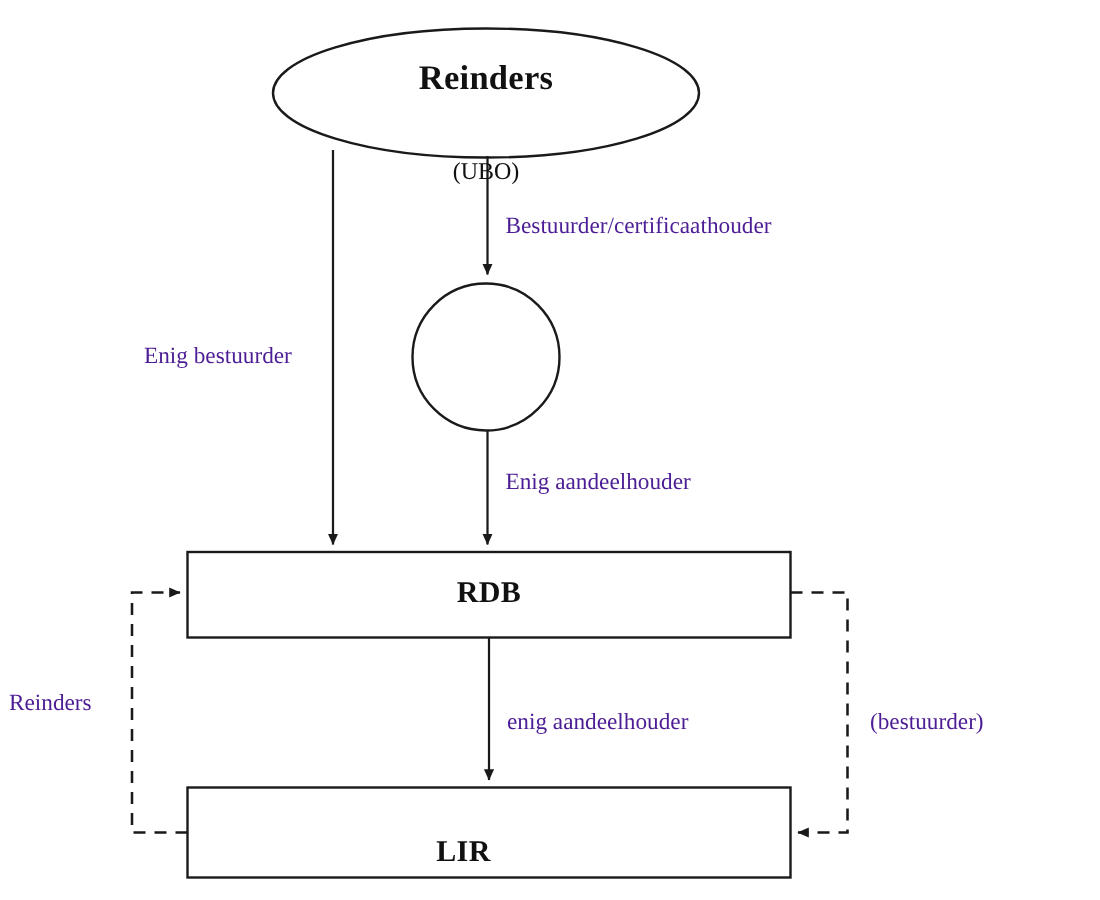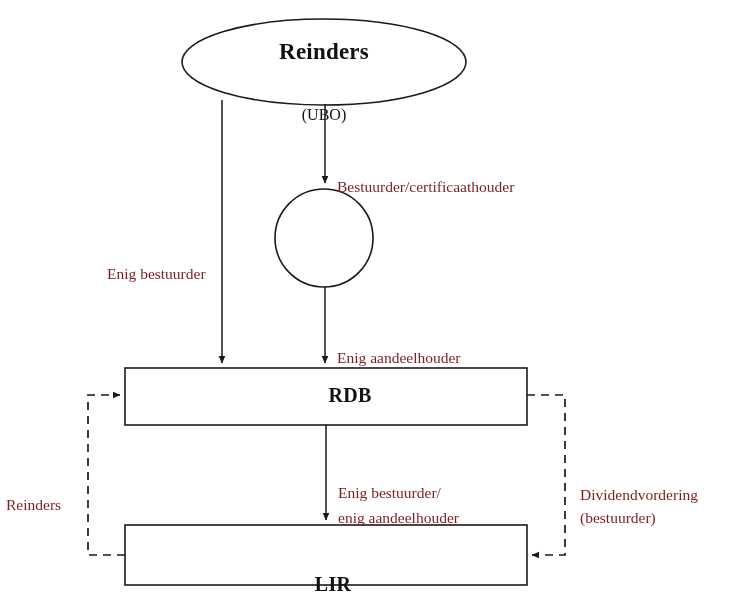--- a/index.html
+++ b/index.html
@@ -22,23 +22,22 @@
     left: 0;
     top: 0;
     width: 733px;
     height: 600px;
   }
   .lbl {
     position: absolute;
     font-family: "Liberation Serif", "DejaVu Serif", serif;
     font-size: 15.5px;
     line-height: 21px;
-    color: #7f1d1d;
+    color: #4c1d95;
     white-space: pre;
-    margin-top: 36px;
   }
   .node-text {
     position: absolute;
     text-align: center;
     font-family: "Liberation Serif", "DejaVu Serif", serif;
     color: #111111;
     white-space: pre;
   }
   .node-title {
     font-weight: bold;
@@ -46,21 +45,20 @@
     letter-spacing: 0.2px;
   }
   .node-sub {
     font-size: 16px;
     font-weight: normal;
   }
   .box-title {
     font-weight: bold;
     font-size: 20px;
     letter-spacing: 0.3px;
-    padding-left: 24px;
   }
   .circle-title {
     font-weight: bold;
     font-size: 20px;
     letter-spacing: 0.3px;
   }
 </style>
 </head>
 <body>
 
@@ -96,29 +94,27 @@
 
     <path d="M527,395 L565,395 L565,555 L532,555" fill="none" stroke="#1a1a1a" stroke-width="1.7" stroke-dasharray="8,6" marker-end="url(#arrowDash)"></path>
   </svg>
 
   <div class="node-text node-title" style="left:184px; top:39px; width:280px;">Reinders</div>
   <div class="node-text node-sub" style="left:184px; top:70px; width:280px;margin-top:36px;">(UBO)</div>
 
 
   <div class="node-text box-title" style="left:125px; top:384px; width:402px;">RDB</div>
 
-  <div class="node-text box-title" style="left:125px; top:573px; width:368px;">LIR</div>
+  <div class="node-text box-title" style="left:125px; top:557px; width:368px;">LIR</div>
 
   <div class="lbl" style="left:337px; top:140px;">Bestuurder/certificaathouder</div>
 
-  <div class="lbl" style="left:107px; top:227px;">Enig bestuurder</div>
+  <div class="lbl" style="left:96px; top:227px;">Enig bestuurder</div>
 
   <div class="lbl" style="left:337px; top:311px;">Enig aandeelhouder</div>
 
-  <div class="lbl" style="left:338px; top:446px;">Enig bestuurder/</div>
   <div class="lbl" style="left:338px; top:471px;">enig aandeelhouder</div>
 
   <div class="lbl" style="left:6px; top:458px;">Reinders</div>
 
-  <div class="lbl" style="left:580px; top:448px;">Dividendvordering</div>
   <div class="lbl" style="left:580px; top:471px;">(bestuurder)</div>
 
 </div>
 
 </body></html>

